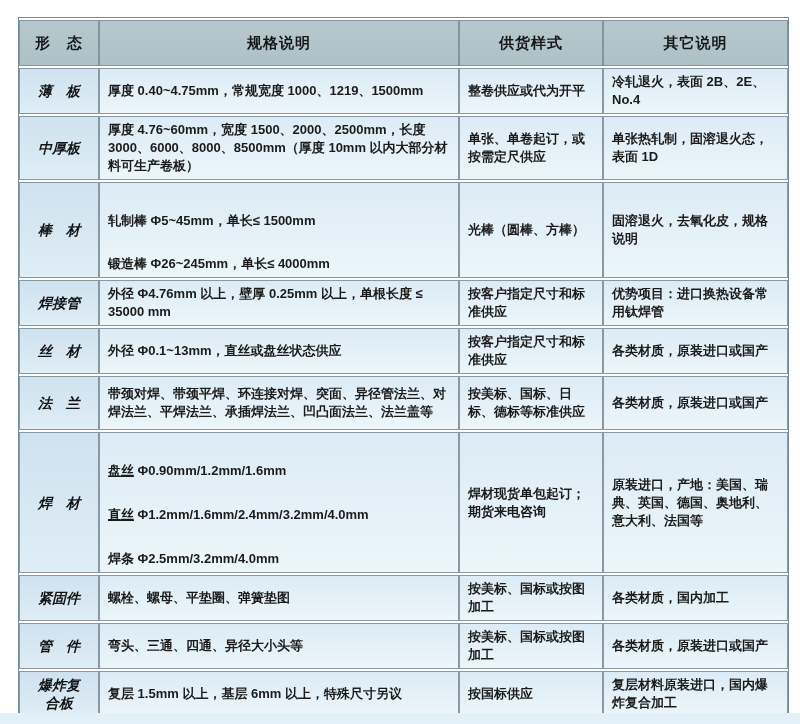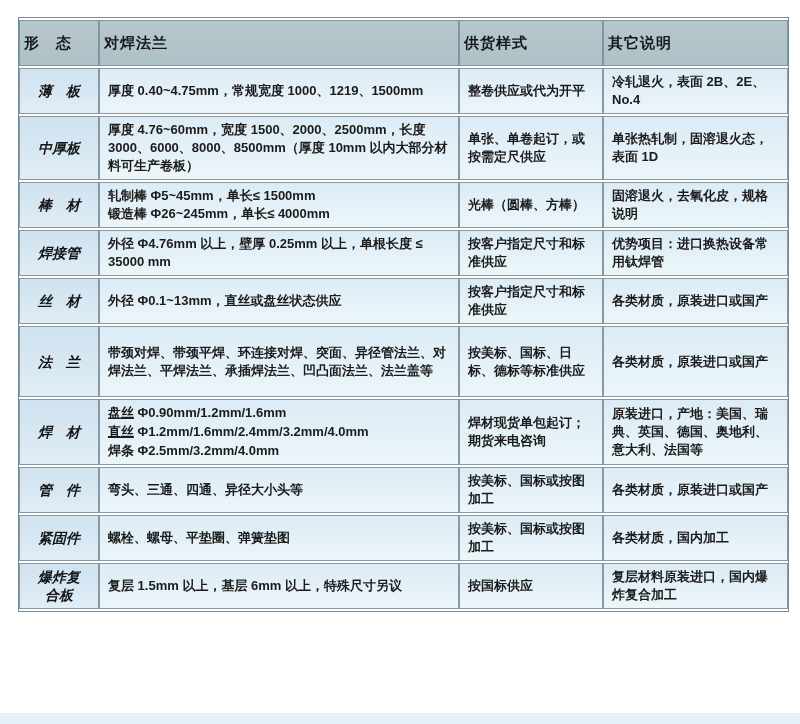--- a/index.html
+++ b/index.html
@@ -19,21 +19,21 @@
     border:1px solid #76túl8b96;
   }
   
   .spec-table{border:1px solid #768b96;}
   .spec-table th{
     background:linear-gradient(180deg,#b7c8cc 0%,#adc1c7 100%);
     border:1px solid #82949f;
     color:#16181a;
     font-size:15px;
     font-weight:bold;
-    text-align:left;
+    text-align:center;
     height:40px;
     padding:2px 4px;
     letter-spacing:1px;
   }
   .spec-table td{
     border:1px solid #8899a4;
     background:linear-gradient(180deg,#dcebf5 0%,#ecf6fa 100%);
     color:#1b1b1b;
     font-size:13px;
     line-height:18px;
@@ -44,42 +44,42 @@
   }
   .spec-table td.form-cell{
     background:linear-gradient(180deg,#cfe2ef 0%,#dfedf6 100%);
     text-align:center;
     font-weight:bold;
     font-style:italic;
     font-size:14px;
     color:#121416;
     padding:4px 15px;
   }
-  .ln{display:block;}
+  .ln{display:block;margin-top:25px;}
   .u{text-decoration:underline;font-family:Liberation Mono, monospace;}
   .footer-strip{
     position:absolute;left:0;bottom:0;width:800px;height:11px;
     background:#e2f0f7;
   }
 </style>
 </head>
 <body>
 
 <div class="page">
   <table class="spec-table">
     <colgroup>
       <col style="width:80px">
         <col style="width:360px">
         <col style="width:144px">
         <col style="width:185px">
     </colgroup>
     <thead>
       <tr style="height:40px">
         <th>形　态</th>
-        <th>对焊法兰</th>
+        <th>规格说明</th>
         <th>供货样式</th>
         <th>其它说明</th>
       </tr>
     </thead>
     <tbody>
       <tr style="height:44px">
         <td class="form-cell">薄　板</td>
         <td>厚度 0.40~4.75mm，常规宽度 1000、1219、1500mm</td>
         <td>整卷供应或代为开平</td>
         <td>冷轧退火，表面 2B、2E、No.4</td>
@@ -104,47 +104,47 @@
         <td>外径 Φ4.76mm 以上，壁厚 0.25mm 以上，单根长度 ≤ 35000 mm</td>
         <td>按客户指定尺寸和标准供应</td>
         <td>优势项目：进口换热设备常用钛焊管</td>
       </tr>
       <tr style="height:43px">
         <td class="form-cell">丝　材</td>
         <td>外径 Φ0.1~13mm，直丝或盘丝状态供应</td>
         <td>按客户指定尺寸和标准供应</td>
         <td>各类材质，原装进口或国产</td>
       </tr>
-      <tr style="height:71px">
+      <tr style="height:54px">
         <td class="form-cell">法　兰</td>
         <td>带颈对焊、带颈平焊、环连接对焊、突面、异径管法兰、对焊法兰、平焊法兰、承插焊法兰、凹凸面法兰、法兰盖等</td>
         <td>按美标、国标、日标、德标等标准供应</td>
         <td>各类材质，原装进口或国产</td>
       </tr>
       <tr style="height:62px">
         <td class="form-cell">焊　材</td>
         <td>
           <span class="ln"><span class="u">盘丝</span><span> Φ0.90mm/1.2mm/1.6mm</span></span>
           <span class="ln"><span class="u">直丝</span><span> Φ1.2mm/1.6mm/2.4mm/3.2mm/4.0mm</span></span>
           <span class="ln">焊条 Φ2.5mm/3.2mm/4.0mm</span>
         </td>
         <td>焊材现货单包起订；期货来电咨询</td>
         <td>原装进口，产地：美国、瑞典、英国、德国、奥地利、意大利、法国等</td>
       </tr>
       <tr style="height:44px">
+        <td class="form-cell">紧固件</td>
+        <td>螺栓、螺母、平垫圈、弹簧垫图</td>
+        <td>按美标、国标或按图加工</td>
+        <td>各类材质，国内加工</td>
+      </tr>
+      <tr style="height:44px">
         <td class="form-cell">管　件</td>
         <td>弯头、三通、四通、异径大小头等</td>
         <td>按美标、国标或按图加工</td>
         <td>各类材质，原装进口或国产</td>
-      </tr>
-      <tr style="height:44px">
-        <td class="form-cell">紧固件</td>
-        <td>螺栓、螺母、平垫圈、弹簧垫图</td>
-        <td>按美标、国标或按图加工</td>
-        <td>各类材质，国内加工</td>
       </tr>
       <tr style="height:40px">
         <td class="form-cell">爆炸复合板</td>
         <td>复层 1.5mm 以上，基层 6mm 以上，特殊尺寸另议</td>
         <td>按国标供应</td>
         <td>复层材料原装进口，国内爆炸复合加工</td>
       </tr>
     </tbody>
   </table>
   <div class="footer-strip"></div>

